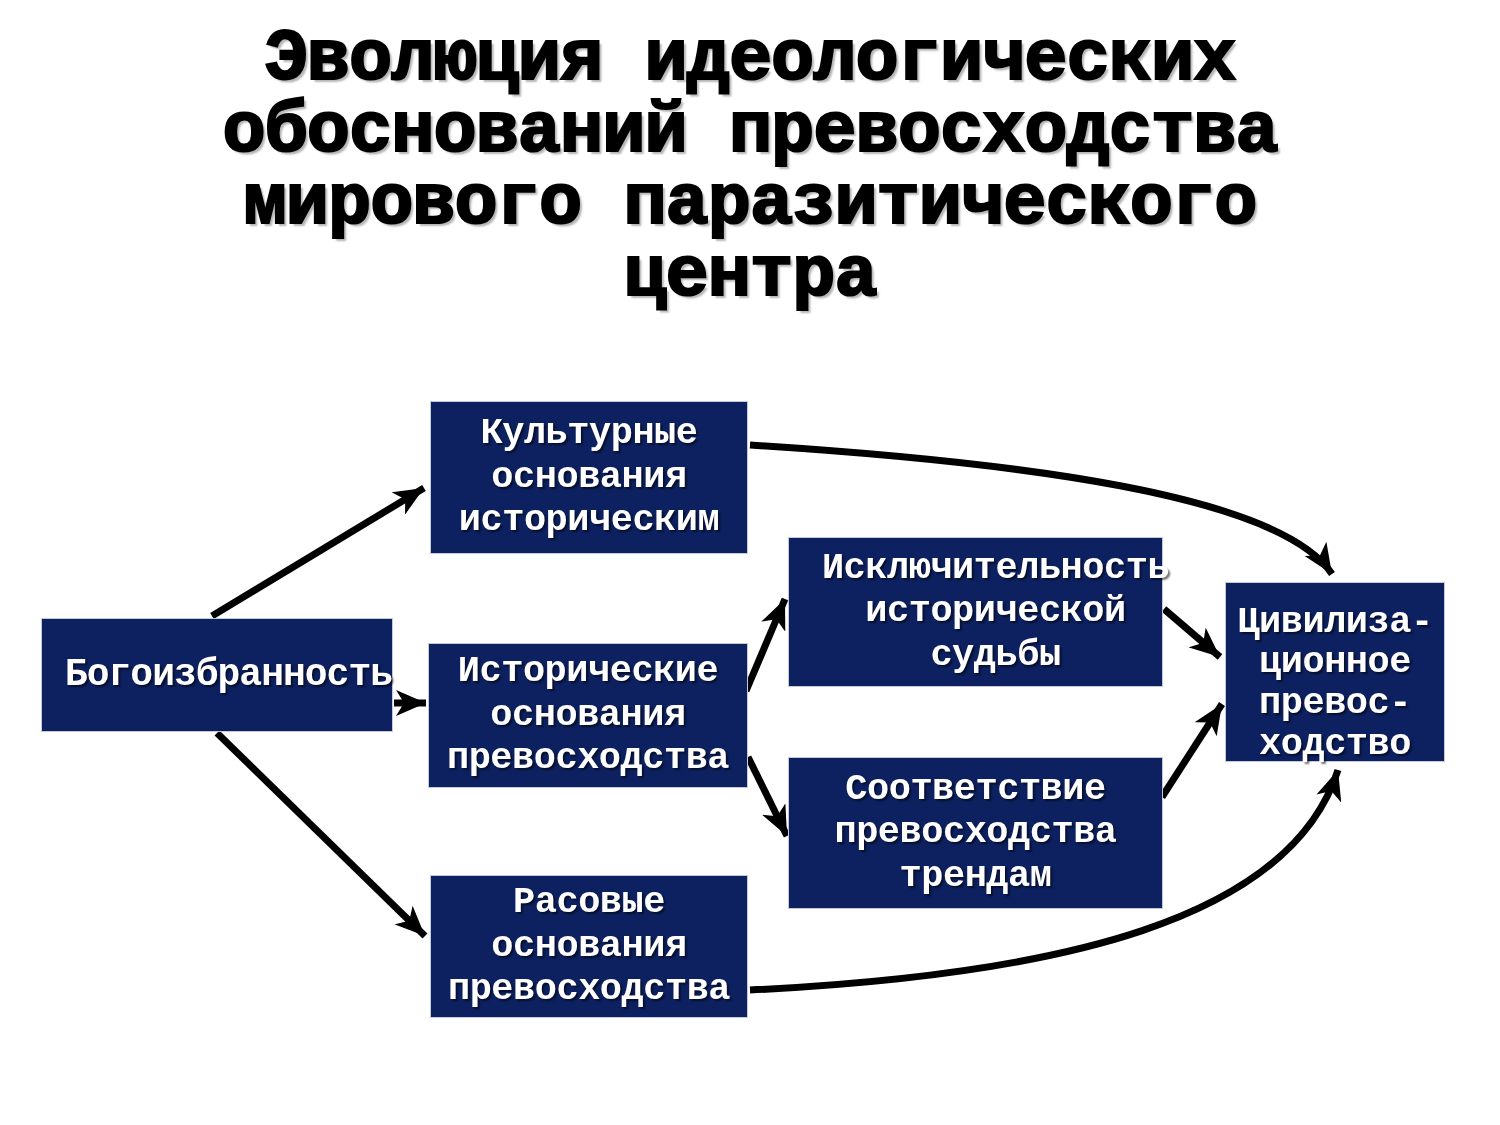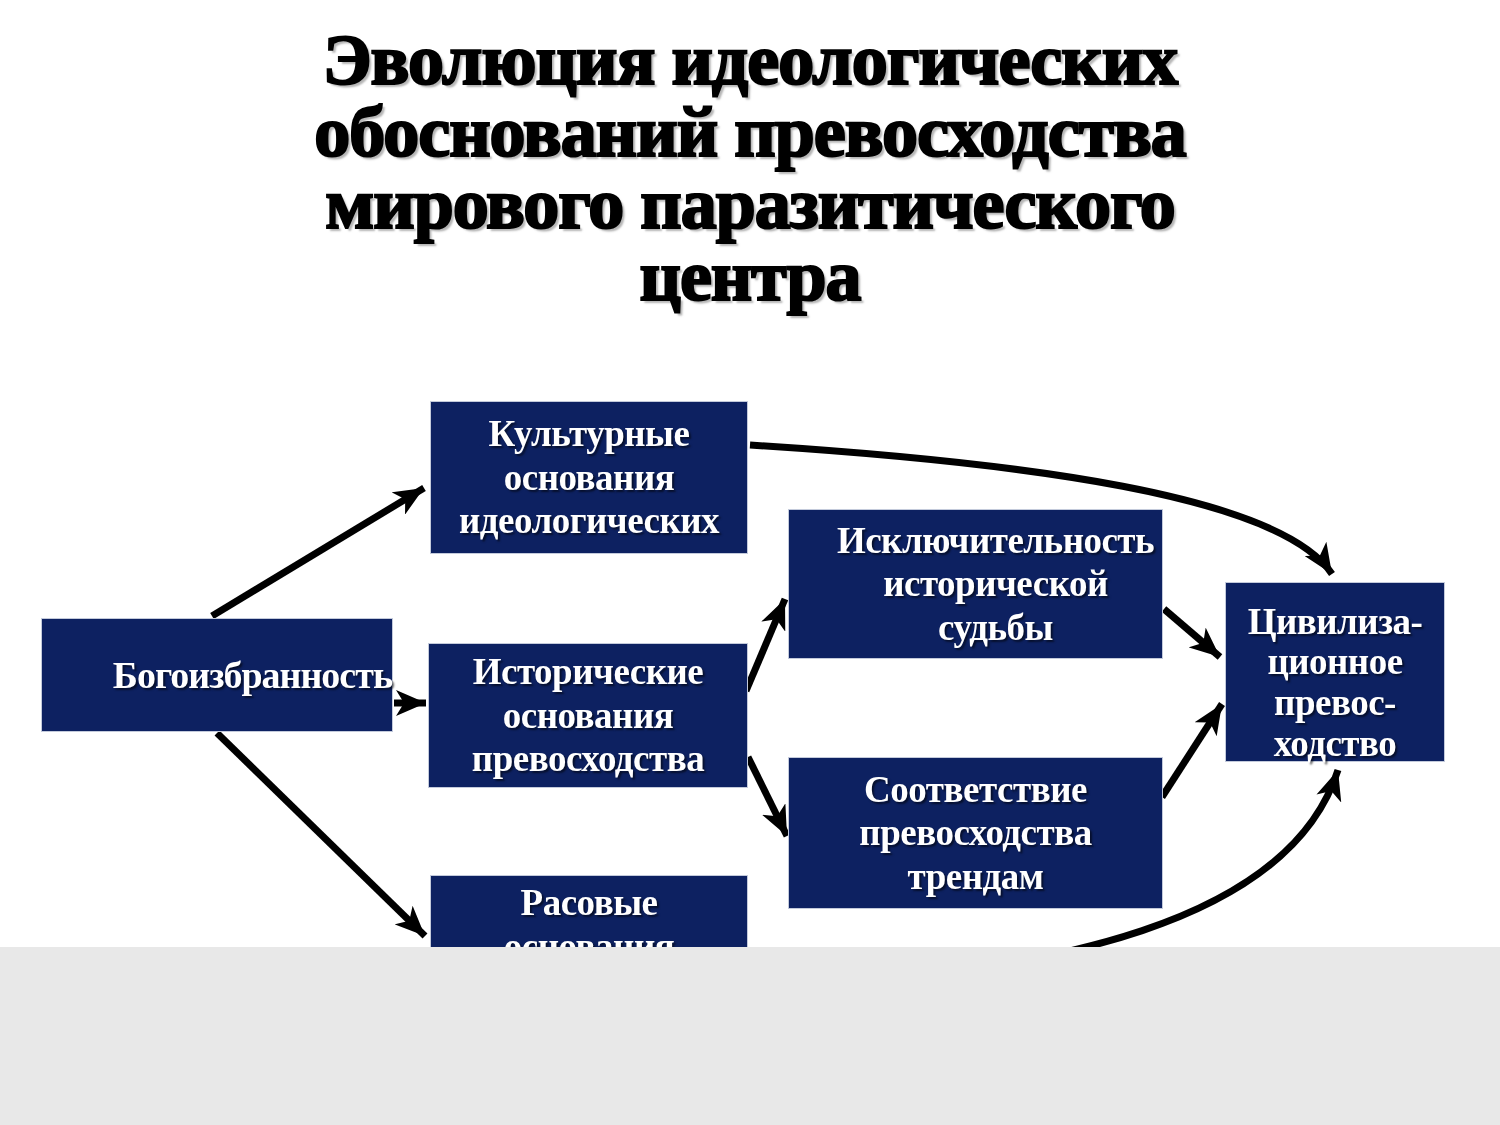--- a/index.html
+++ b/index.html
@@ -1,21 +1,21 @@
 <!DOCTYPE html>
 <html><head>
 <meta charset="utf-8">
 <style>
   html,body{margin:0;padding:0;background:#e8e8e8;}
   .slide{
     position:relative;
-    width:1500px;height:947px;
+    width:1500px;height:1125px;
     background:var(--background,#ffffff);
     overflow:hidden;
-    font-family:Liberation Serif, serif;
+    font-family:Liberation Mono, monospace;
   }
   .title{
     position:absolute;
     left:0; top:24px; width:1500px;
     text-align:center;
     color:var(--title-color,#000000);
     font-size:72px;
     line-height:72px;
     font-weight:bold;
     letter-spacing:-1px;
@@ -50,21 +50,21 @@
     white-space:pre-line;
     text-shadow:2px 2px 2px rgba(0,0,0,0.55);
   }
   .node-godchosen .node-label{font-size:38px;letter-spacing:-1px;}
   .node-civilizational .node-label{line-height:1.1;margin-top:22px;}
   
   .node-godchosen{left:41px;top:618px;width:352px;height:114px;justify-content:flex-end;}
   .node-cultural{left:430px;top:401px;width:318px;height:153px;}
   .node-historical{left:428px;top:643px;width:320px;height:145px;align-items:center;}
   .node-racial{left:430px;top:875px;width:318px;height:143px;}
-  .node-exceptionalism{left:788px;top:509px;width:375px;height:150px;padding-left:40px;}
+  .node-exceptionalism{left:788px;top:537px;width:375px;height:150px;padding-left:40px;}
   .node-trends{left:788px;top:757px;width:375px;height:152px;}
   .node-civilizational{left:1225px;top:582px;width:220px;height:180px;}
 </style>
 </head>
 <body>
 
 <div class="slide" style="--background: #ffffff; --title-color: #000000; --box-fill: #0d2161; --box-text: #ffffff; --arrow: #000000;">
 
   <div class="title">Эволюция идеологических
 обоснований превосходства
@@ -88,21 +88,21 @@
     <path class="edge" d="M750,990 C1060,975 1290,920 1338,770" marker-end="url(#ah)"></path>
   </svg>
 
   <div class="node node-godchosen">
     <span class="node-label">Богоизбранность</span>
   </div>
 
   <div class="node node-cultural">
     <span class="node-label">Культурные
 основания
-идеологических</span>
+историческим</span>
   </div>
 
   <div class="node node-historical">
     <span class="node-label">Исторические
 основания
 превосходства</span>
   </div>
 
   <div class="node node-racial">
     <span class="node-label">Расовые

